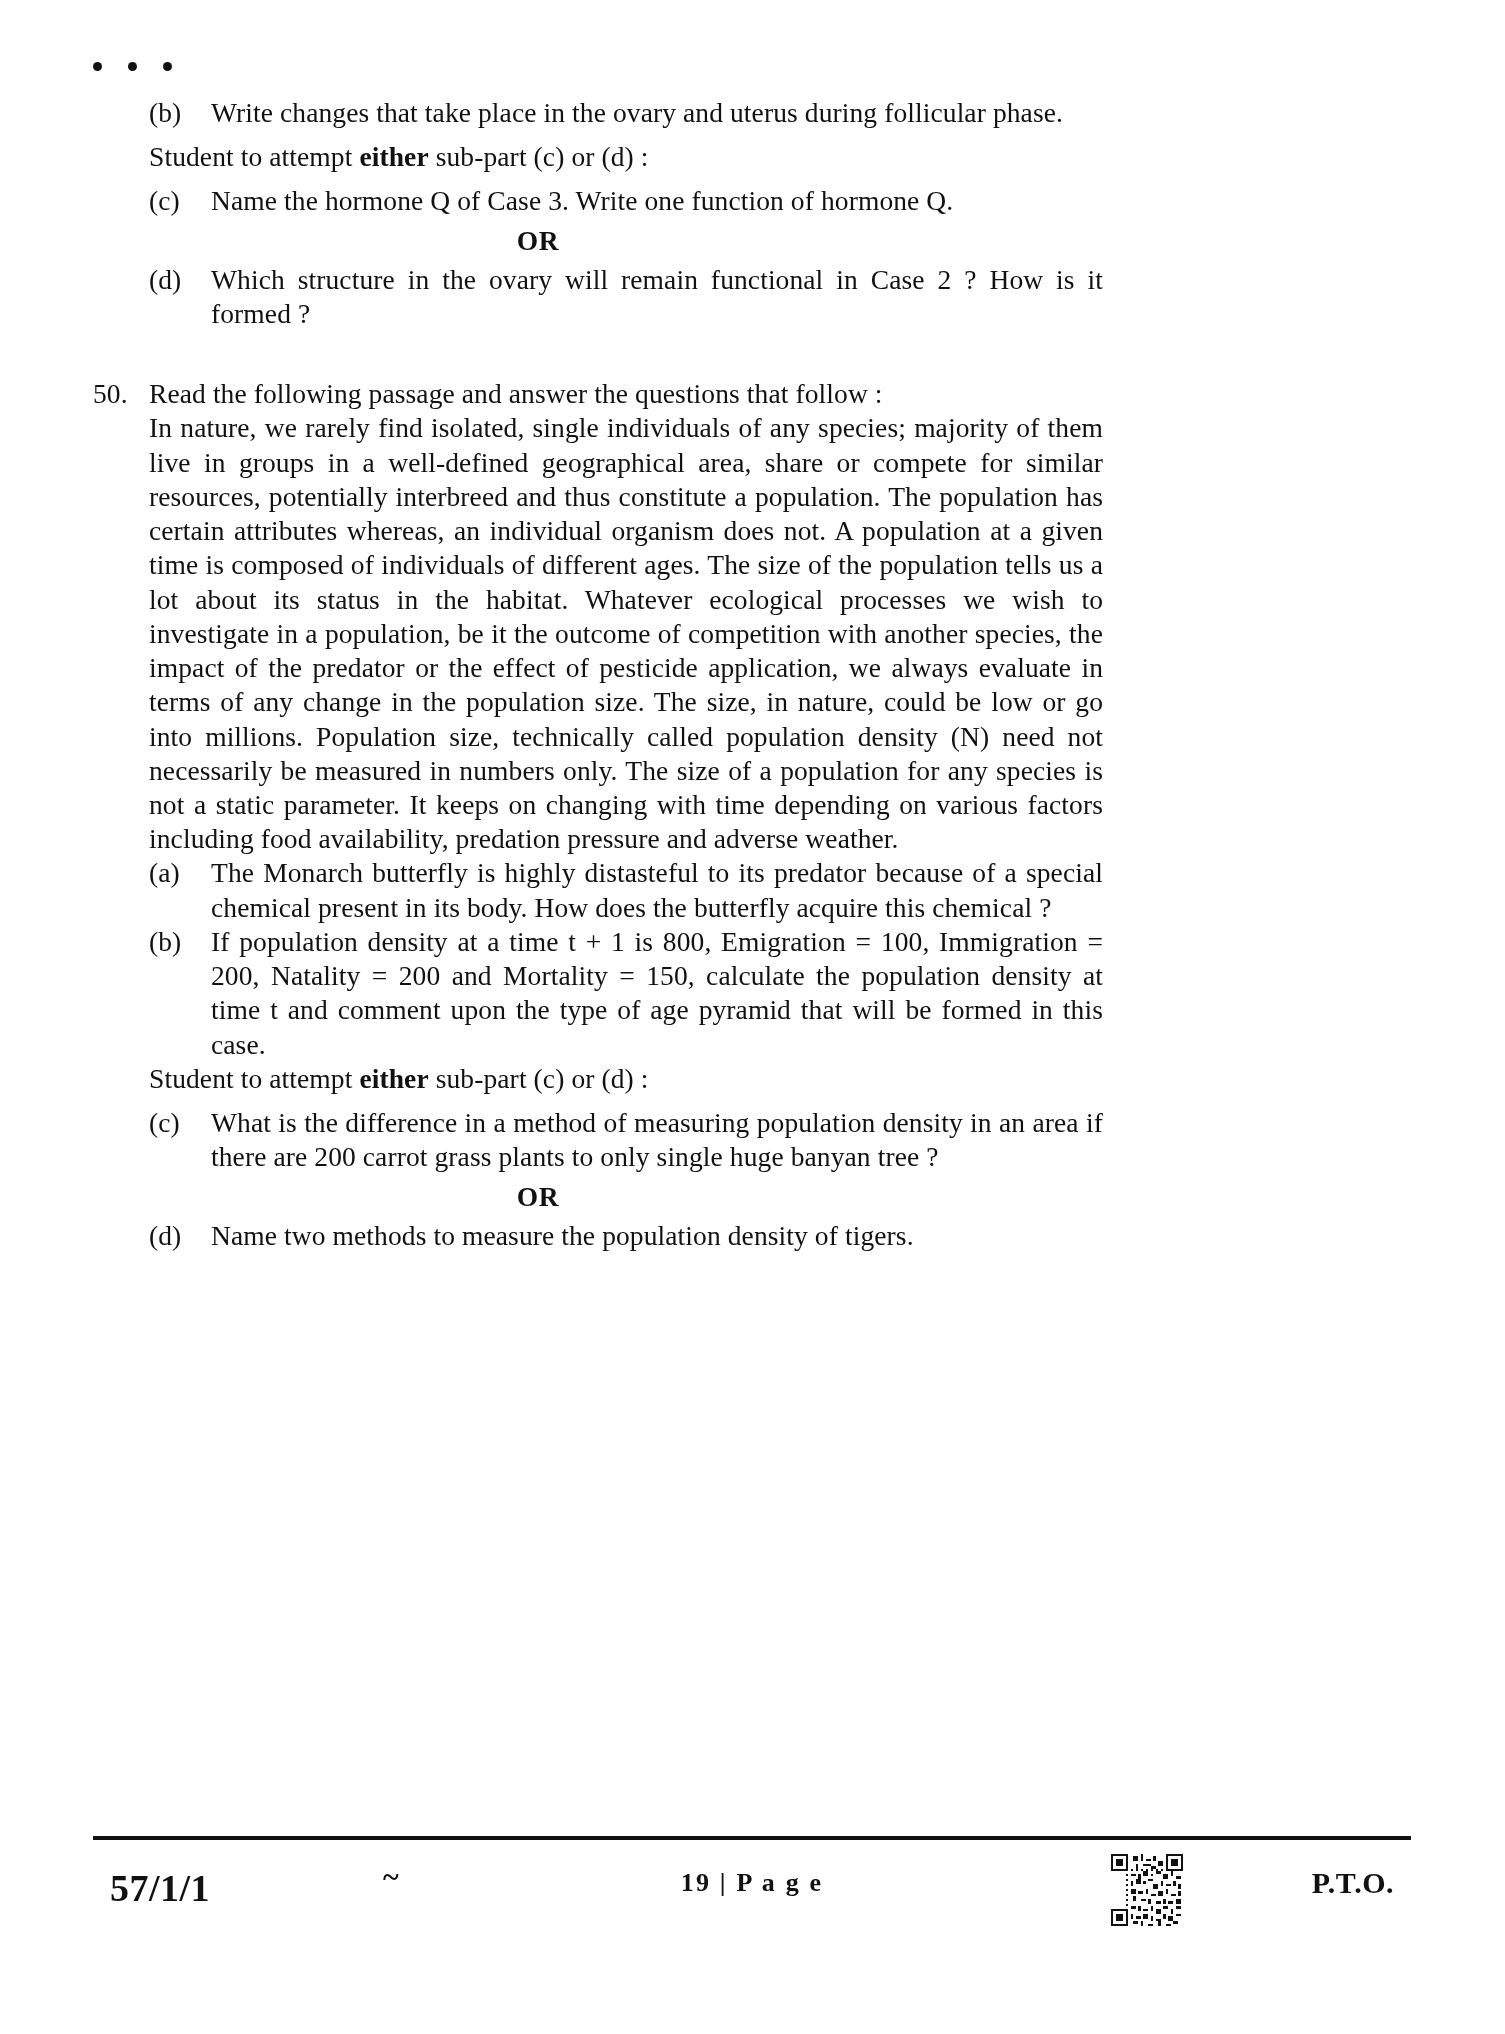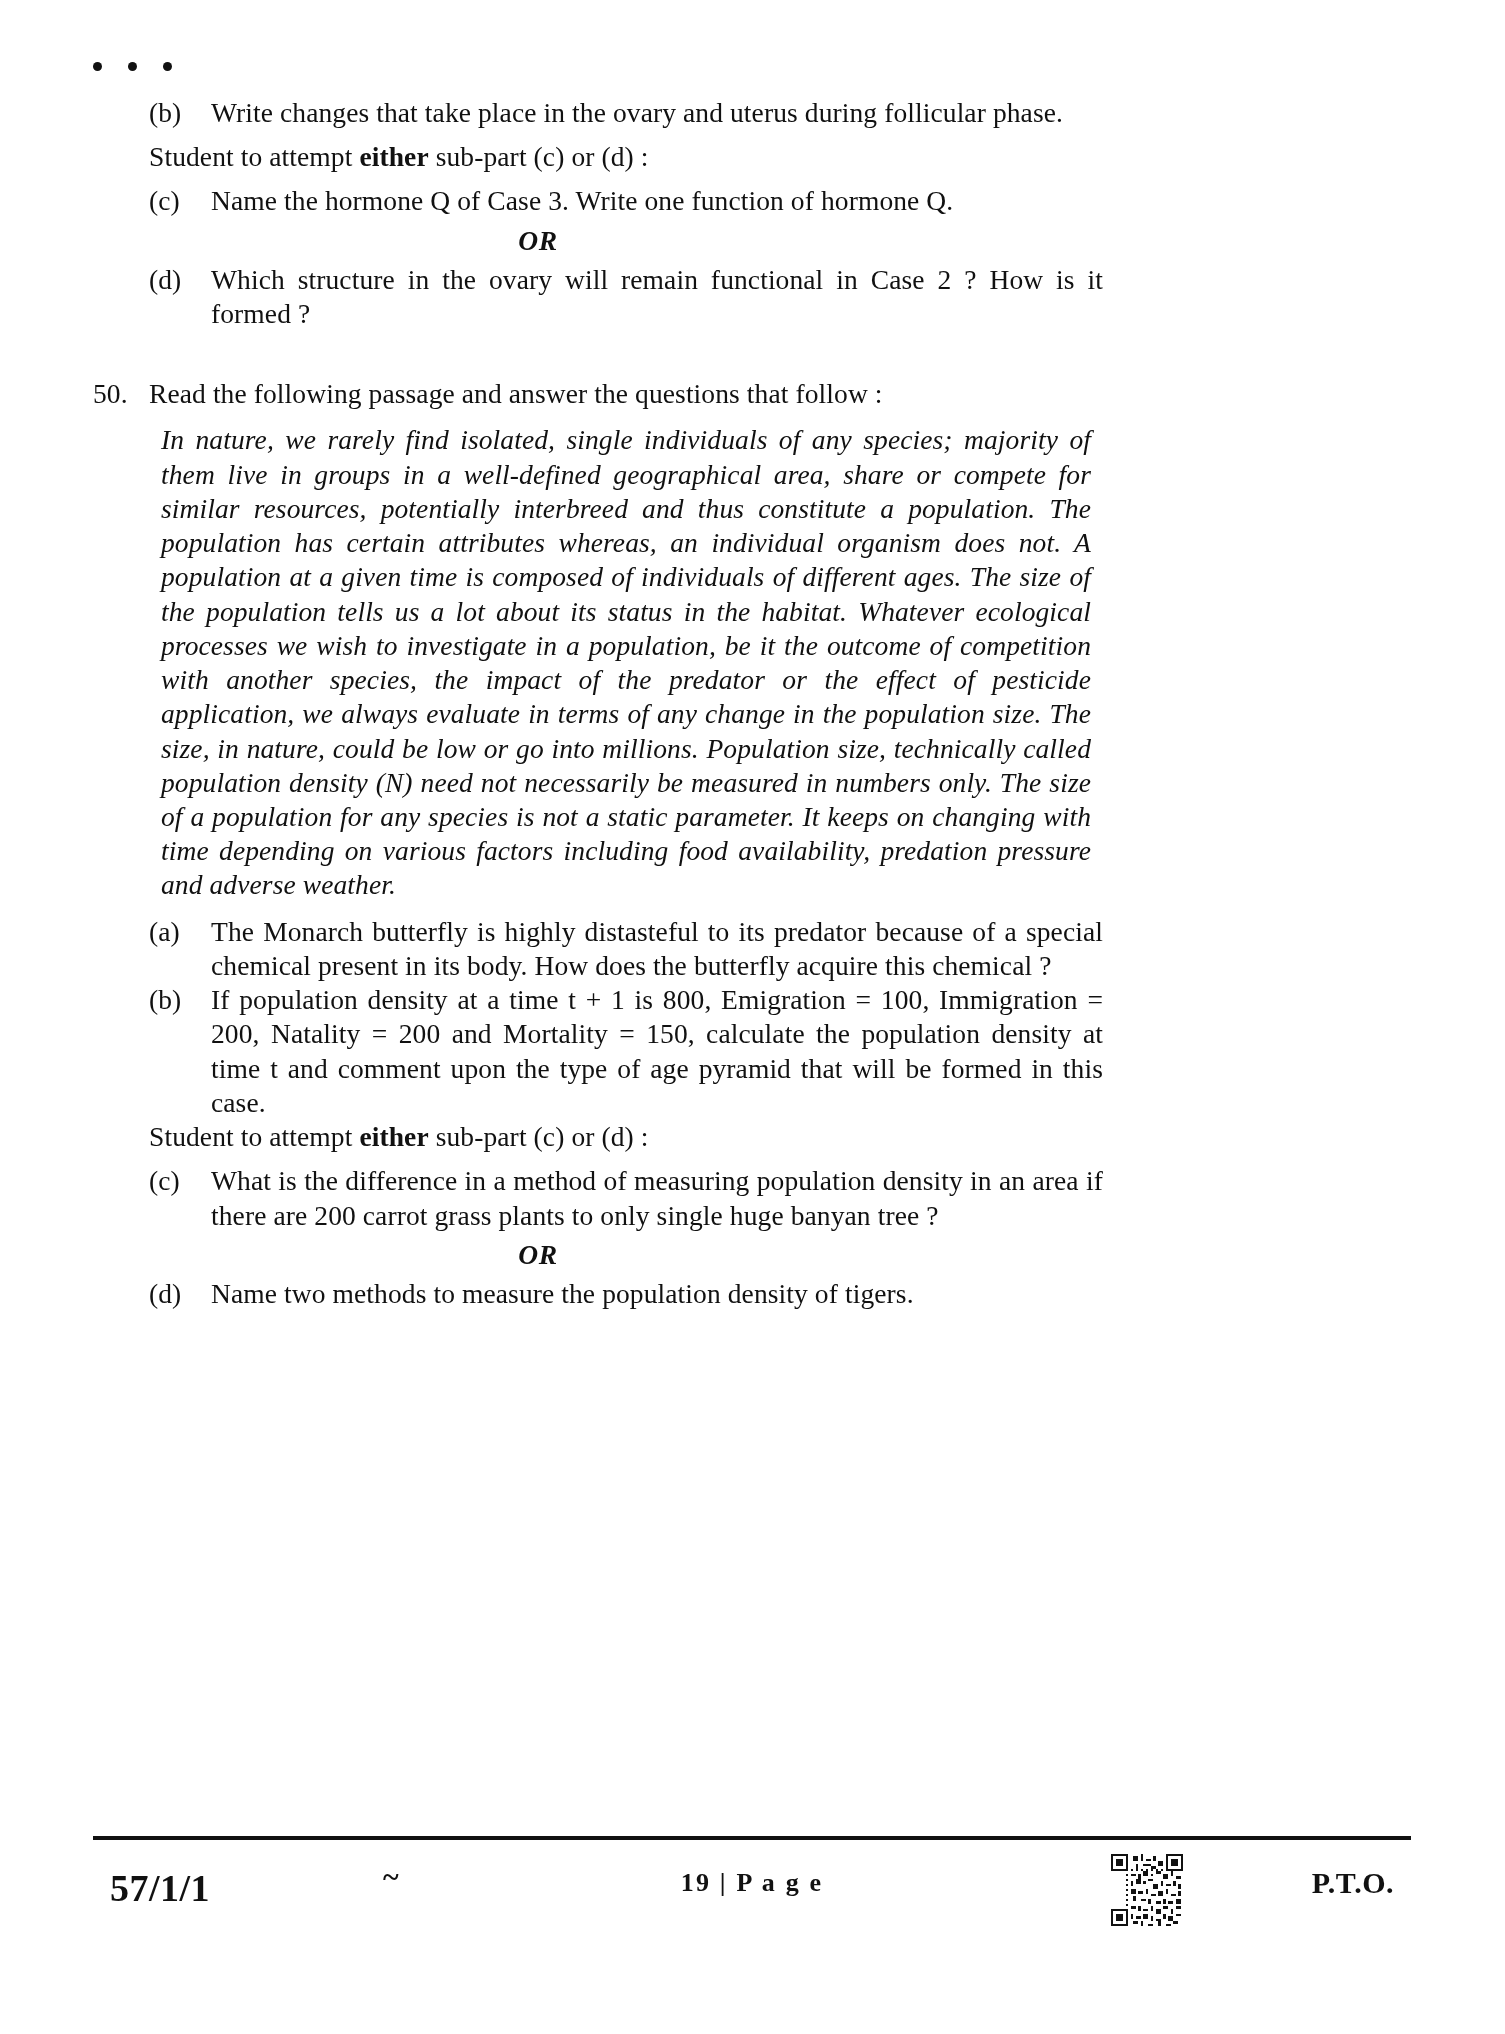--- a/index.html
+++ b/index.html
@@ -91,22 +91,21 @@
     width: 56px;
   }
   .qitem > .body {
     text-align: justify;
   }
 
   
   .para {
     text-align: justify;
     text-justify: inter-word;
-    margin: 12px;
-    font-style: italic;
+    margin: 0;
   }
   .para-last-left {
     text-align: justify;
   }
 
   
   .instruction {
     margin-left: 56px;
     text-align: left;
   }
@@ -115,21 +114,20 @@
   }
 
   
   .or-line {
     text-align: center;
     font-weight: bold;
     font-size: 27.5px;
     letter-spacing: 0.6px;
     margin: 6px 0 6px 0;
     padding-right: 120px;
-    font-style: italic;
   }
 
   .gap-sm { height: 10px; }
   .gap-lg { height: 46px; }
 
   
   .footer-rule {
     position: absolute;
     left: 93px;
     top: 1836px;

